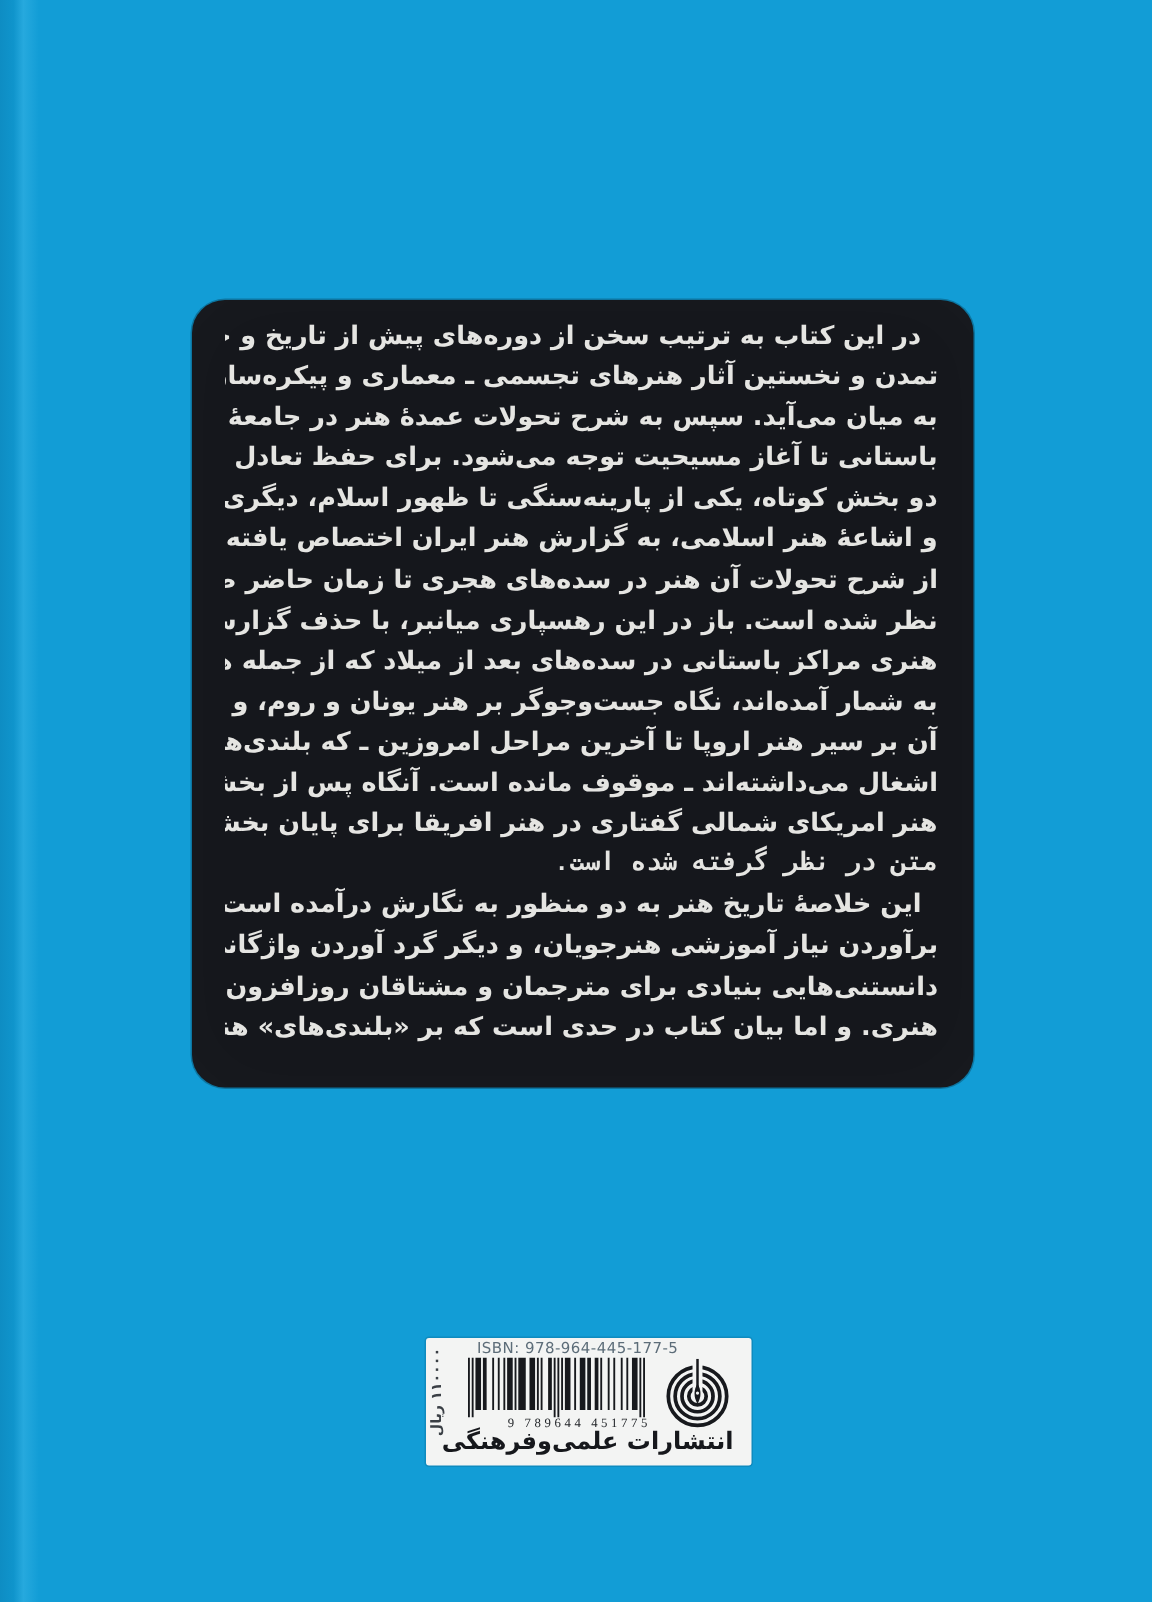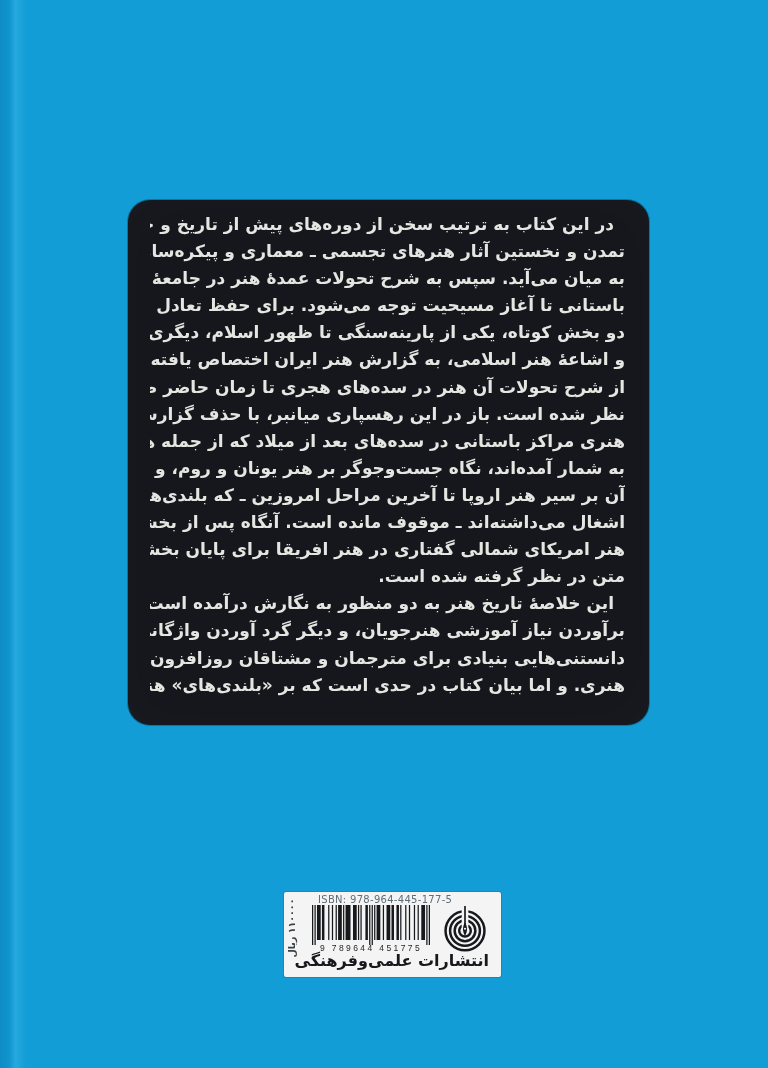--- a/index.html
+++ b/index.html
@@ -24,43 +24,43 @@
   .panel-text{
     position:absolute;left:22px;right:24px;top:11px;bottom:8px;
     direction:rtl;unicode-bidi:embed;
     color:#e5e5e2;font-weight:bold;font-size:17px;line-height:27.1px;
   }
   .tline{
     text-align:justify;text-align-last:justify;
     white-space:nowrap;overflow:hidden;
   }
   .tline.indent{padding-right:11px;}
-  .tline.ragged{text-align-last:right;}
+  .tline.ragged{text-align-last:right;font-family:Liberation Mono, monospace;}
   
   .pubbox{
     position:absolute;left:284px;top:892px;width:217px;height:85px;
     background:#f3f4f3;border-radius:2px;
     box-shadow:0 0 0 1px rgba(0,60,90,.18);
   }
   .price{
     position:absolute;left:-22px;top:29px;width:62px;height:14px;
     transform:rotate(-90deg);
     direction:rtl;font-size:9.5px;font-weight:bold;color:#3a3f45;
     text-align:center;letter-spacing:1px;white-space:nowrap;
   }
   .isbn{
     position:absolute;left:34px;top:2px;width:108px;
     font-size:10px;color:#5d6d79;text-align:center;letter-spacing:.3px;
     white-space:nowrap;
   }
   .barcode{position:absolute;left:28px;top:13px;width:118px;height:40px;}
   .bdigits{
     position:absolute;left:24px;top:51px;width:126px;
-    font-family:Liberation Sans, sans-serif;
-    font-size:8.5px;color:#23262a;text-align:center;letter-spacing:2.4px;
+    font-family:Liberation Serif, serif;
+    font-size:8.5px;color:#23262a;text-align:right;letter-spacing:2.4px;
     white-space:nowrap;
   }
   .logo{position:absolute;left:156px;top:9px;width:50px;height:53px;}
   .pubname{
     position:absolute;left:14px;right:12px;top:59px;height:22px;
     direction:rtl;text-align:center;
     font-size:16px;font-weight:bold;color:#16181c;white-space:nowrap;
   }
 </style>
 </head>

